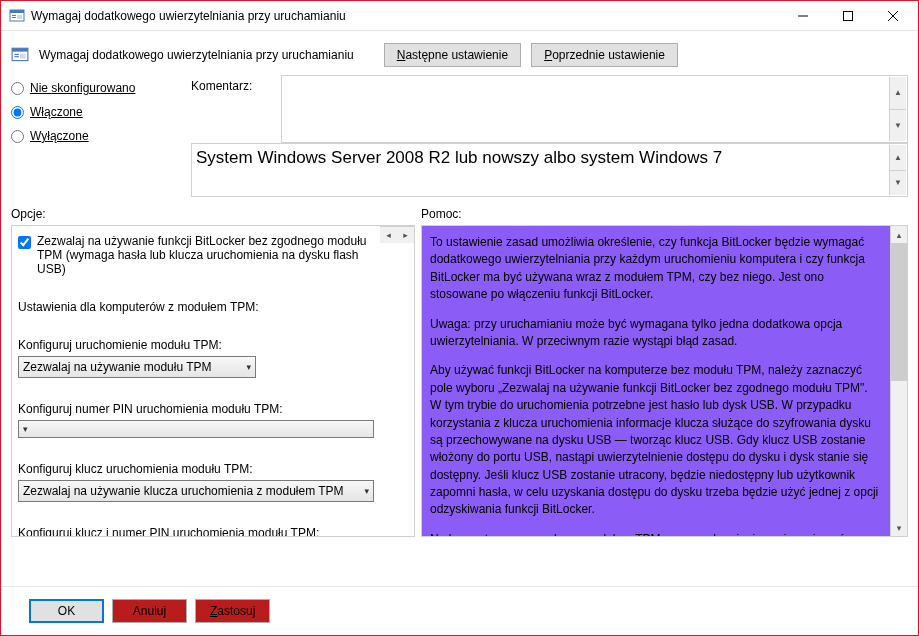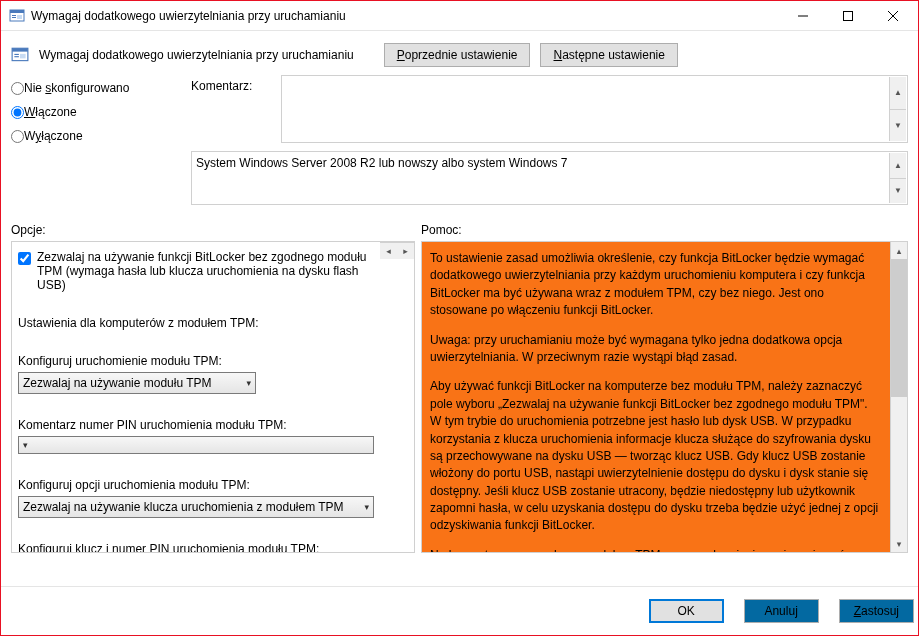--- a/index.html
+++ b/index.html
@@ -7,55 +7,55 @@
 .titlebar { height: 30px; display: flex; align-items: center; padding-left: 8px; border-bottom: 1px solid #e5e5e5; }
 .titlebar svg { margin-right: 6px; }
 .titlebar .spacer { flex: 1; }
 .titlebar .sys-btn { width: 45px; height: 29px; display: flex; align-items: center; justify-content: center; }
 .header-row { display: flex; align-items: center; padding: 12px 10px 8px 10px; gap: 10px; }
 .header-row svg { flex-shrink: 0; }
 .header-row .title { flex-shrink: 0; margin-right: 20px; }
 .nav-btn { background: #e1e1e1; border: 1px solid #adadad; padding: 4px 12px; cursor: pointer; }
 .state-grid { display: flex; padding: 0 10px 10px 10px; }
 .radios { width: 180px; padding-top: 6px; }
-.radio-row { display: flex; align-items: center; margin-bottom: 10px; }
+.radio-row { display: flex; align-items: center; gap: 6px; margin-bottom: 10px; text-decoration: underline; }
 .radio-row input { width: 13px; height: 13px; }
 .fields { flex: 1; }
-.field-row { display: flex; margin-bottom: 8px; }
+.field-row { display: flex; }
 .field-label { width: 90px; padding-top: 4px; }
 .field-input { flex: 1; border: 1px solid #d0d0d0; background: #fff; height: 54px; padding: 4px; position: relative; }
 .field-input.comment { height: 68px; }
-.field-input .text { font-size: 12px; }
+.field-input .text { font-size: 17px; }
 .spin-ctrl { position: absolute; right: 1px; top: 1px; bottom: 1px; width: 17px; display: flex; flex-direction: column; }
 .spin-ctrl div { flex: 1; background: #f0f0f0; border-left: 1px solid #d0d0d0; display: flex; align-items: center; justify-content: center; font-size: 8px; color: #555; }
 .spin-ctrl div:first-child { border-bottom: 1px solid #d0d0d0; }
 .section-labels { display: flex; padding: 0 10px 4px 10px; }
 .section-labels .left { width: 410px; }
 .panes { display: flex; padding: 0 10px; gap: 6px; height: 312px; }
 .opts-pane { width: 404px; border: 1px solid #d0d0d0; background: #fff; display: flex; flex-direction: row; }
 .opts-content { flex: 1; overflow: hidden; padding: 8px 6px; }
 .chk-row { display: flex; align-items: flex-start; gap: 6px; margin-bottom: 8px; }
 .chk-row input { margin-top: 2px; }
 .opt-label { margin: 24px 0 4px 0; }
 .combo { width: 100%; border: 1px solid #7a7a7a; background: linear-gradient(#f7f7f7,#e5e5e5); padding: 3px 4px; display: flex; align-items: center; justify-content: space-between; cursor: pointer; margin-bottom: 4px; text-align: right; }
 .combo.narrow { width: 238px; }
 .combo .arrow { font-size: 9px; color: #333; }
 .hscroll { height: 17px; background: #f0f0f0; border-top: 1px solid #d0d0d0; display: flex; align-items: center; }
 .hscroll .sbtn { width: 17px; height: 100%; display: flex; align-items: center; justify-content: center; font-size: 9px; color: #555; }
 .hscroll .track { flex: 1; position: relative; height: 100%; }
 .hscroll .thumb { position: absolute; left: 0; top: 0; bottom: 0; width: 85%; background: #cdcdcd; }
-.help-pane { flex: 1; border: 1px solid #d0d0d0; background: #f97316; display: flex; }
+.help-pane { flex: 1; border: 1px solid #d0d0d0; background: #8b5cf6; display: flex; }
 .help-content { flex: 1; padding: 8px 8px; overflow: hidden; line-height: 1.45; }
 .help-content p { margin-bottom: 12px; }
 .vscroll { width: 17px; background: #f0f0f0; border-left: 1px solid #d0d0d0; display: flex; flex-direction: column; }
 .vscroll .sbtn { height: 17px; display: flex; align-items: center; justify-content: center; font-size: 9px; color: #555; }
 .vscroll .track { flex: 1; position: relative; }
 .vscroll .thumb { position: absolute; top: 0; left: 0; right: 0; height: 50%; background: #cdcdcd; }
-.footer { display: flex; justify-content: flex-end; gap: 20px; padding: 12px 4px; border-top: 1px solid #e5e5e5; margin-top: auto; }
-.footer .btn { min-width: 75px; padding: 4px 14px; background: #0369a1; border: 1px solid #adadad; cursor: pointer; text-align: center; }
+.footer { display: flex; gap: 8px; padding: 12px 28px; border-top: 1px solid #e5e5e5; margin-top: auto; }
+.footer .btn { min-width: 75px; padding: 4px 14px; background: #b91c1c; border: 1px solid #adadad; cursor: pointer; text-align: center; }
 .footer .btn.primary { border: 2px solid #0078d7; background: #e1e1e1; padding: 3px 13px; }
 .ul { text-decoration: underline; }
 </style>
 </head>
 <body>
 
 <div class="titlebar">
   <svg width="16" height="16" viewBox="0 0 16 16">
       <rect x="1" y="2" width="14" height="11" fill="#fff" stroke="#4a7abc"></rect>
       <rect x="1" y="2" width="14" height="3" fill="#4a7abc"></rect>
@@ -85,22 +85,22 @@
 
 <div class="header-row">
   <svg width="18" height="18" viewBox="0 0 16 16">
       <rect x="1" y="2" width="14" height="11" fill="#fff" stroke="#4a7abc"></rect>
       <rect x="1" y="2" width="14" height="3" fill="#4a7abc"></rect>
       <rect x="3" y="7" width="4" height="1" fill="#4a7abc"></rect>
       <rect x="3" y="9" width="4" height="1" fill="#4a7abc"></rect>
       <rect x="8" y="7" width="5" height="4" fill="#c7dbf3"></rect>
     </svg>
   <span class="title">Wymagaj dodatkowego uwierzytelniania przy uruchamianiu</span>
+  <button class="nav-btn"><span class="ul">N</span><span>astępne ustawienie</span></button>
   <button class="nav-btn"><span class="ul">P</span><span>oprzednie ustawienie</span></button>
-  <button class="nav-btn"><span class="ul">N</span><span>astępne ustawienie</span></button>
 </div>
 
 <div class="state-grid">
   <div class="radios">
     <label class="radio-row">
         <input type="radio" name="st" style="">
         <span>Nie <span class="ul">s</span>konfigurowano</span>
       </label>
     <label class="radio-row">
         <input type="radio" name="st" checked="" style="">
@@ -144,25 +144,25 @@
       <label class="chk-row">
         <input type="checkbox" checked="" style="">
         <span>Zezwalaj na używanie funkcji BitLocker bez zgodnego modułu TPM (wymaga hasła lub klucza uruchomienia na dysku flash USB)</span>
       </label>
       <div class="opt-label">Ustawienia dla komputerów z modułem TPM:</div>
       <div class="opt-label">Konfiguruj uruchomienie modułu TPM:</div>
       <div class="combo narrow">
           <span>Zezwalaj na używanie modułu TPM</span>
           <span class="arrow">▾</span>
         </div>
-      <div class="opt-label">Komentarz numer PIN uruchomienia modułu TPM:</div>
+      <div class="opt-label">Konfiguruj numer PIN uruchomienia modułu TPM:</div>
       <div class="combo">
           <span class="arrow">▾</span>
         </div>
-      <div class="opt-label">Konfiguruj opcji uruchomienia modułu TPM:</div>
+      <div class="opt-label">Konfiguruj klucz uruchomienia modułu TPM:</div>
       <div class="combo">
           <span>Zezwalaj na używanie klucza uruchomienia z modułem TPM</span>
           <span class="arrow">▾</span>
         </div>
       <div class="opt-label">Konfiguruj klucz i numer PIN uruchomienia modułu TPM:</div>
       <div class="combo">
           <span>Zezwalaj na używanie klucza i numeru PIN uruchomienia z modułem TPM</span>
           <span class="arrow">▾</span>
         </div>
     </div>

